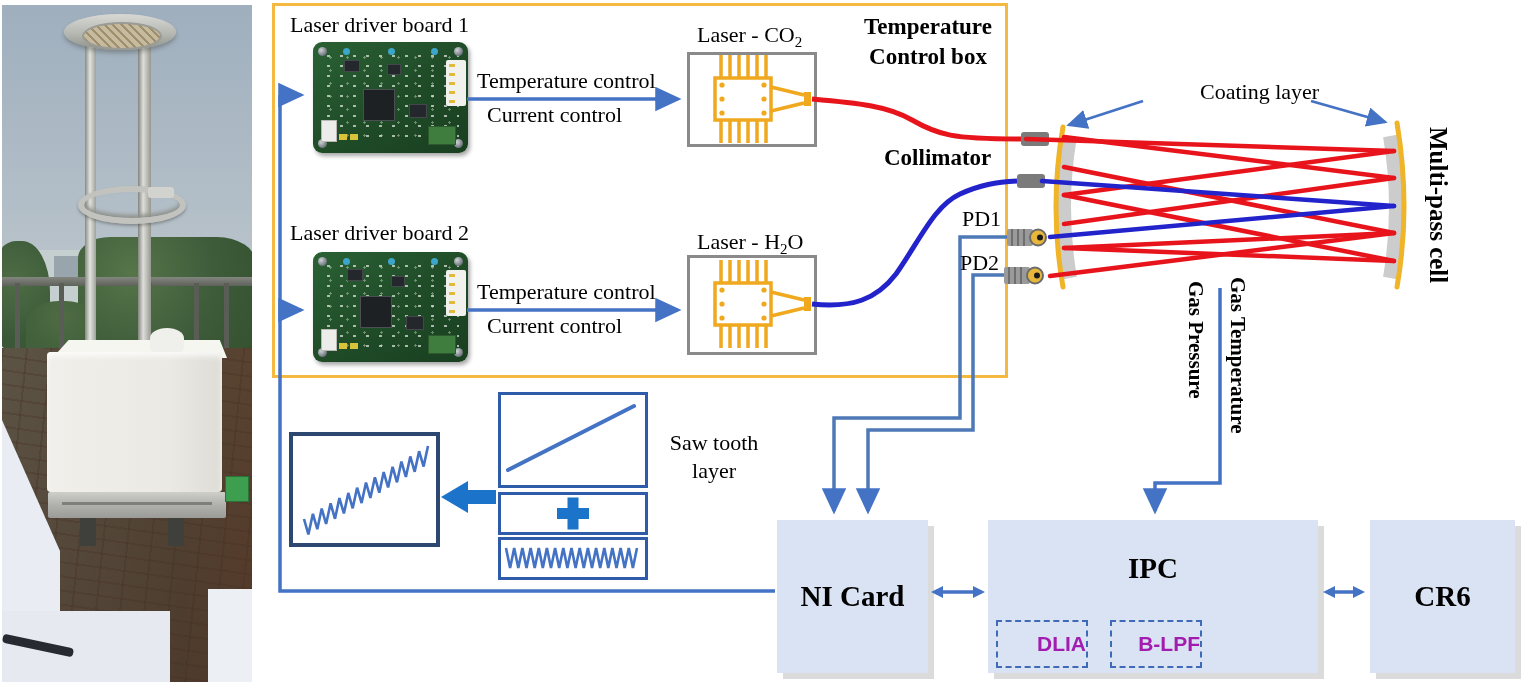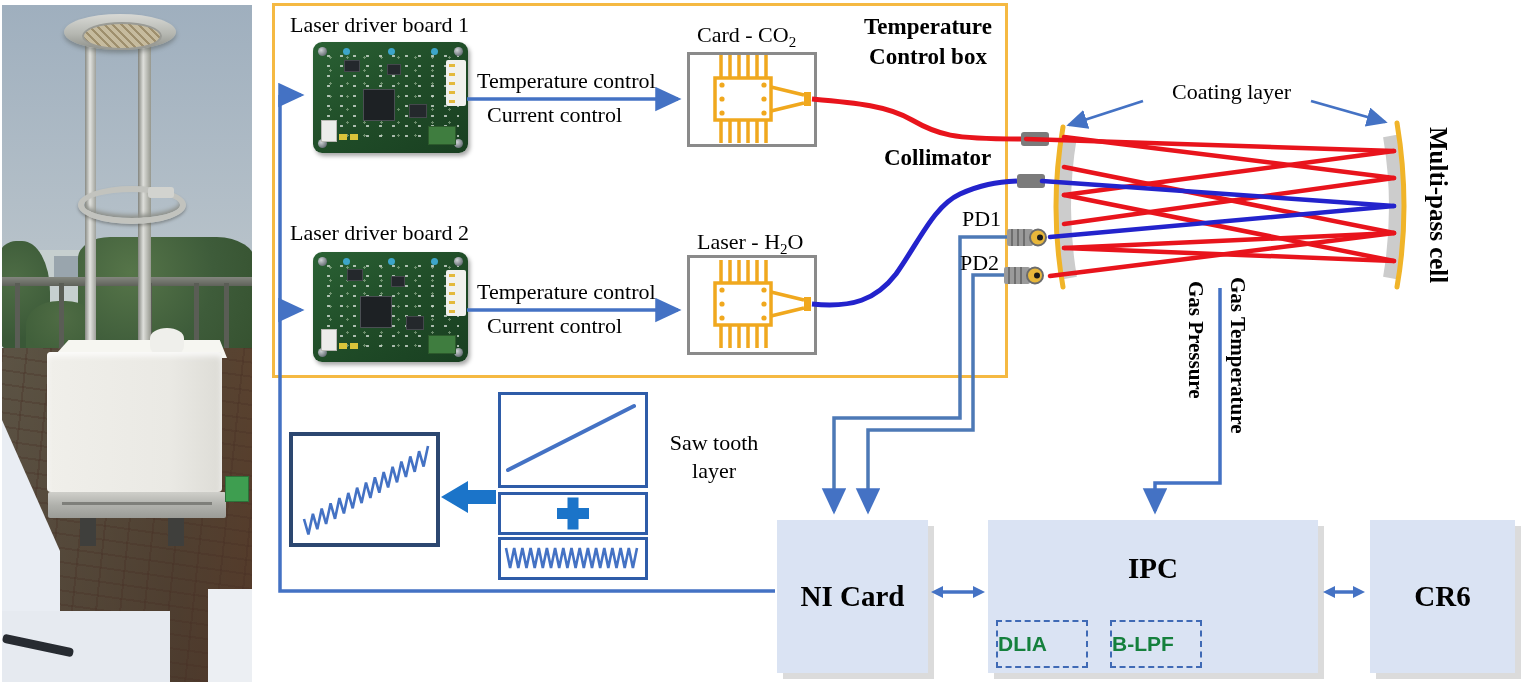--- a/index.html
+++ b/index.html
@@ -15,22 +15,22 @@
   .orange-box{position:absolute;left:272px;top:3px;width:730px;height:369px;
               border:3px solid #F5B942;background:transparent;}
   .gray-box{position:absolute;border:3px solid #8a8a8a;background:#fff;}
   .wavebox{position:absolute;border:3px solid #2E5CA8;background:#fff;}
   .resultbox{position:absolute;left:289px;top:432px;width:143px;height:107px;
              border:4px solid #2C4770;background:#fff;}
   .device{position:absolute;background:#DAE3F3;box-shadow:6px 6px 0 #DBDBDB;
           display:flex;align-items:center;justify-content:center;}
   .device .dtitle{font-weight:bold;font-size:29px;font-family:"Liberation Serif",serif;}
   .module{position:absolute;border:2px dashed #3F6AB5;background:transparent;
-          display:flex;align-items:center;justify-content:flex-start;
-          font-family:"Liberation Sans",sans-serif;font-size:21px;font-weight:600;color:#15803d;}
+          display:flex;align-items:center;justify-content:flex-end;
+          font-family:"Liberation Sans",sans-serif;font-size:21px;font-weight:600;color:#a21caf;}
   
   .pcb{position:absolute;background:linear-gradient(145deg,#2a6134 0%,#1f4b27 55%,#193f21 100%);
        border-radius:9px;box-shadow:2px 3px 4px rgba(0,0,0,.35);overflow:hidden;}
   .pcb .pads{position:absolute;inset:9px;opacity:.8;
        background-image:radial-gradient(circle 1.4px, rgba(255,255,255,.8) 1.1px, transparent 1.5px),
                         radial-gradient(circle 1.2px, rgba(210,230,200,.55) 1px, transparent 1.3px);
        background-size:13px 10px,17px 13px;}
   .pcb .screw{position:absolute;width:9px;height:9px;border-radius:50%;
        background:radial-gradient(circle at 35% 35%, #cfd3d6, #6d757b 70%, #3c4247);}
   .pcb .bscrew{position:absolute;width:7px;height:7px;border-radius:50%;background:#3da5c9;}
@@ -269,32 +269,32 @@
   </svg>
 
   <div class="lbl" style="left:290px;top:12px;">Laser driver board 1</div>
   <div class="lbl" style="left:290px;top:220px;">Laser driver board 2</div>
 
   <div class="lbl" style="left:477px;top:68px;">Temperature control</div>
   <div class="lbl" style="left:487px;top:102px;">Current control</div>
   <div class="lbl" style="left:477px;top:279px;">Temperature control</div>
   <div class="lbl" style="left:487px;top:313px;">Current control</div>
 
-  <div class="lbl" style="left:697px;top:22px;"><span>Card - CO</span><sub>2</sub><span></span></div>
+  <div class="lbl" style="left:697px;top:22px;"><span>Laser - CO</span><sub>2</sub><span></span></div>
   <div class="lbl" style="left:697px;top:229px;"><span>Laser - H</span><sub>2</sub><span>O</span></div>
 
   <div class="lbl bold" style="left:853px;top:12px;width:150px;text-align:center;font-size:23px;line-height:30px;">
     <span>Temperature</span><br>
     <span>Control box</span>
   </div>
 
   <div class="lbl bold" style="left:884px;top:145px;font-size:23px;">Collimator</div>
   <div class="lbl" style="left:962px;top:206px;">PD1</div>
   <div class="lbl" style="left:960px;top:250px;">PD2</div>
-  <div class="lbl" style="left:1172px;top:79px;">Coating layer</div>
+  <div class="lbl" style="left:1200px;top:79px;">Coating layer</div>
 
   <div class="vlbl" style="left:1424px;top:127px;font-size:25px;">Multi-pass cell</div>
   <div class="vlbl" style="left:1183px;top:281px;font-size:21px;">Gas Pressure</div>
   <div class="vlbl" style="left:1225px;top:277px;font-size:21px;">Gas Temperature</div>
 
   <div class="lbl" style="left:648px;top:421px;width:132px;text-align:center;line-height:28px;margin-top:8px;">
     <span>Saw tooth</span><br>
     <span>layer</span>
   </div>
 

